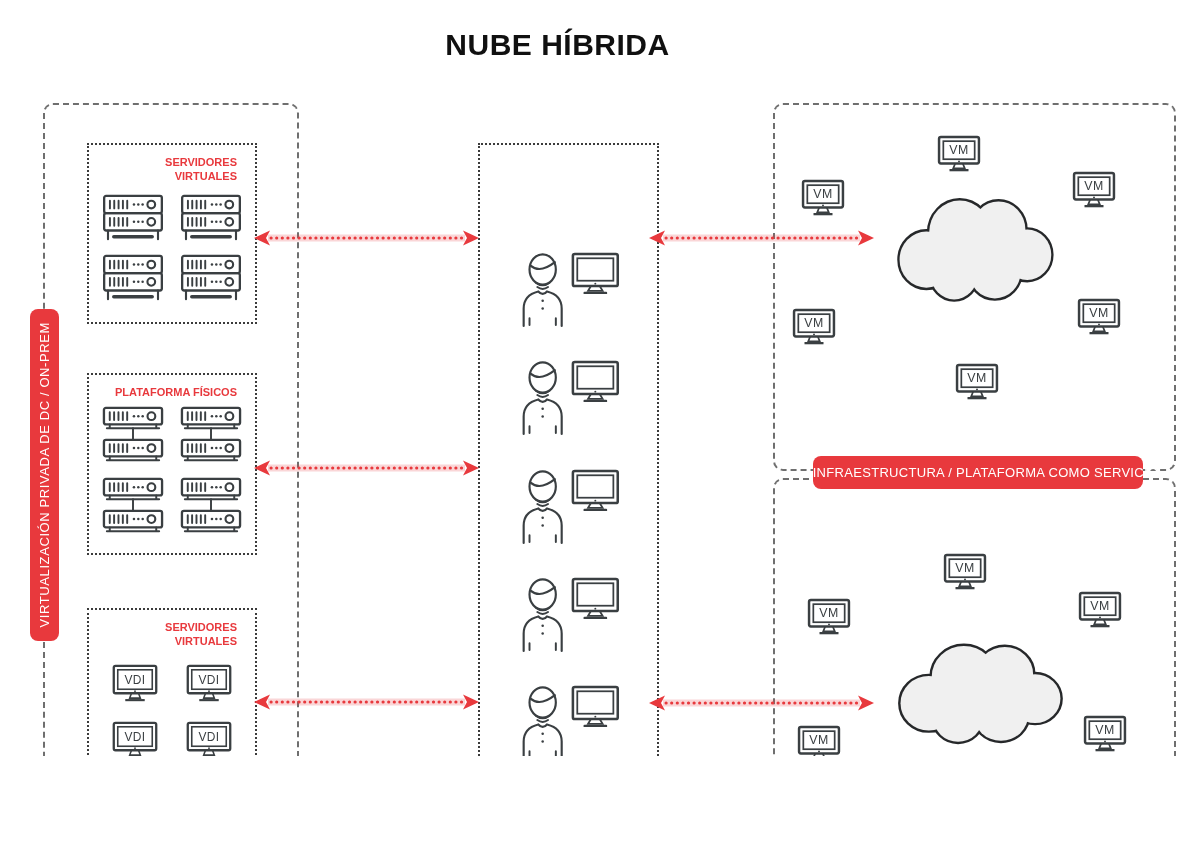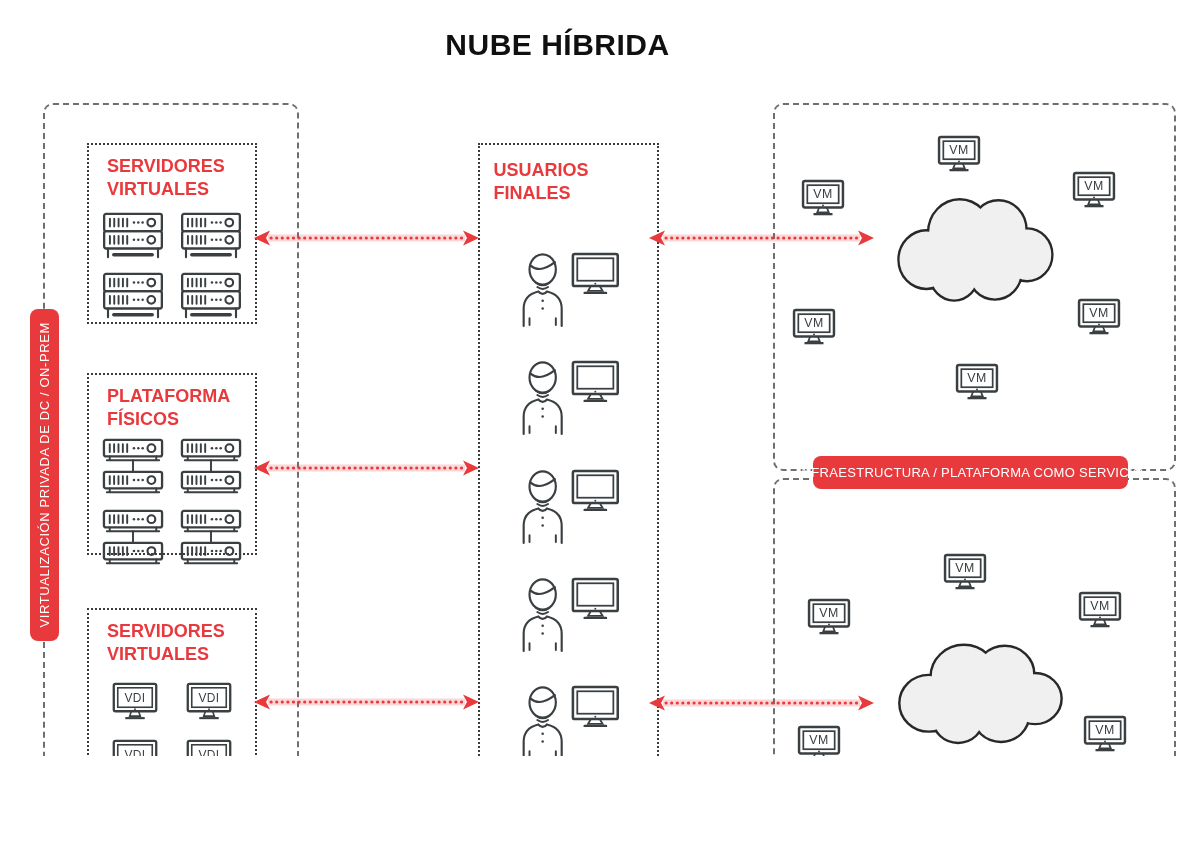--- a/index.html
+++ b/index.html
@@ -2,34 +2,34 @@
 <html><head>
 <meta charset="utf-8">
 <style>
   html,body{margin:0;padding:0;background:#fff;}
   .page{position:relative;width:1200px;height:756px;background:#fff;overflow:hidden;
         font-family:"Liberation Sans",sans-serif;}
   .title{position:absolute;top:28px;left:0;width:1115px;margin:0;text-align:center;
          font-size:30px;font-weight:800;letter-spacing:.5px;color:#101010;}
   .zone{position:absolute;border:2px dashed #6F6F6F;border-radius:10px;}
   .inner-box{position:absolute;border:2px dotted #3B3B3B;}
-  .box-title{margin:0 auto;padding-top:10px;width:130px;text-align:left;
-             font-size:18px;font-weight:700;line-height:1.28;color:#E8393D;}
+  .box-title{margin:0 auto;padding-top:10px;width:130px;text-align:right;
+             font-size:11px;font-weight:700;line-height:1.28;color:#E8393D;}
   .icon-grid{display:grid;grid-template-columns:repeat(2,auto);justify-content:center;}
   .grid-rack{margin-top:10px;column-gap:12px;row-gap:10px;}
   .grid-phys{margin-top:6px;column-gap:12px;row-gap:9px;}
   .grid-vdi{margin-top:16px;column-gap:28px;row-gap:18px;}
   .users-col{position:absolute;left:0;right:0;top:105px;bottom:20px;
              display:flex;flex-direction:column;justify-content:space-between;align-items:center;}
   .pill-vert{position:absolute;left:-15px;top:204px;width:29px;height:332px;background:#E8393D;
              border-radius:8px;display:flex;align-items:center;justify-content:center;z-index:4;}
   .pill-vert span{writing-mode:vertical-rl;transform:rotate(180deg);white-space:nowrap;
              color:#fff;font-size:13px;font-weight:500;letter-spacing:.6px;}
   .band{position:absolute;left:813px;top:456px;width:315px;height:33px;background:#E8393D;
-        border-radius:8px;display:flex;align-items:center;justify-content:center;z-index:5;}
+        border-radius:8px;display:flex;align-items:center;justify-content:center;z-index:5;padding-left:15px;}
   .band span{color:#fff;font-size:13px;font-weight:500;letter-spacing:.3px;white-space:nowrap;}
   .abs{position:absolute;}
   svg.icon{display:block;}
   svg text{font-family:"Liberation Sans",sans-serif;}
   .arrow{position:absolute;z-index:3;}
   .arrow .under{stroke:#E8393D;opacity:.2;stroke-width:7;}
   .arrow .dots{stroke:#E8393D;stroke-width:3;stroke-dasharray:0.2 5.4;stroke-linecap:round;}
   .arrow .head{fill:#E8393D;}
 </style>
 </head>
@@ -202,21 +202,20 @@
             <use href="#sym-vdi"></use>
           </svg>
         <svg class="icon" width="46" height="39">
             <use href="#sym-vdi"></use>
           </svg>
       </div>
     </div>
   </div>
 
   <div class="inner-box" style="left:478px;top:143px;width:177px;height:636px">
-    <div class="box-title" style="padding-top:14px;width:150px">USUARIOS FINALES</div>
     <div class="users-col">
       <svg class="icon" width="104" height="78">
           <use href="#sym-user"></use>
         </svg>
       <svg class="icon" width="104" height="78">
           <use href="#sym-user"></use>
         </svg>
       <svg class="icon" width="104" height="78">
           <use href="#sym-user"></use>
         </svg>

